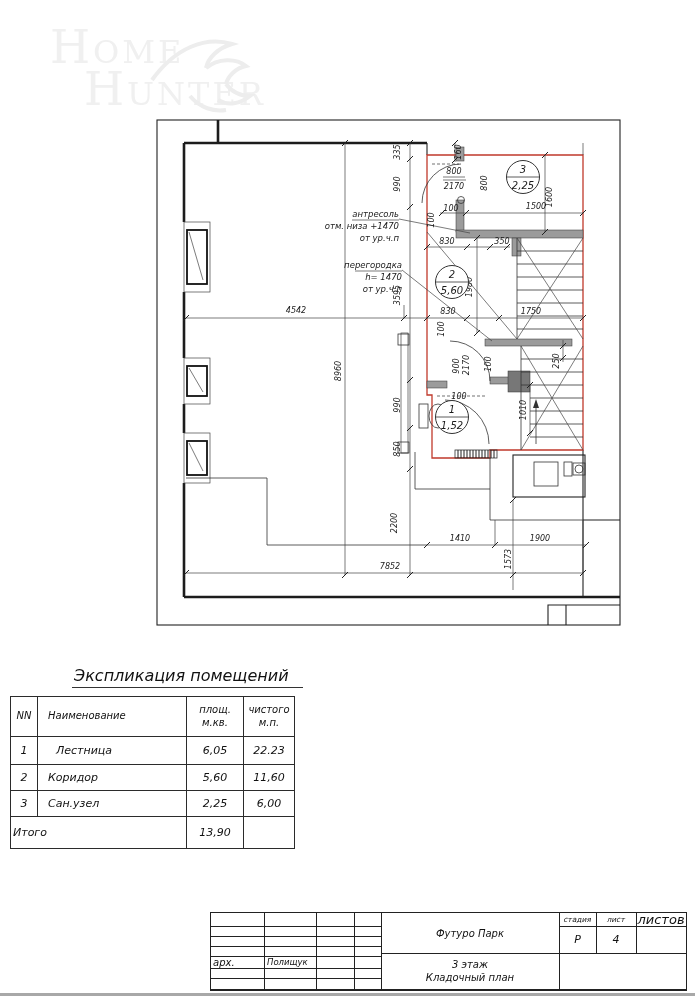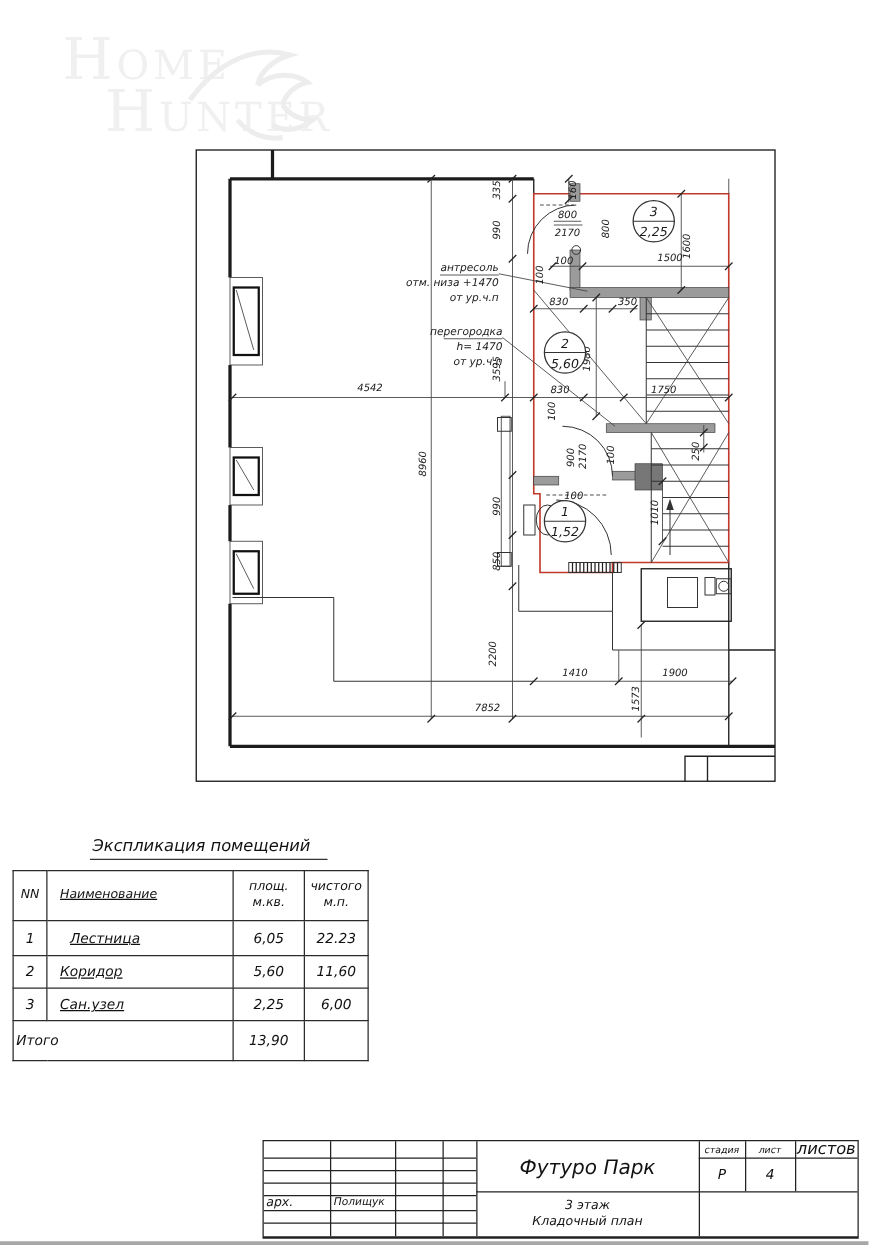--- a/index.html
+++ b/index.html
@@ -19,27 +19,27 @@
   .red-outline{stroke:var(--red,#c0392b);stroke-width:1.3;fill:none;}
   .pwall{fill:var(--wallfill,#9b9b9b);stroke:#333;stroke-width:0.5;}
   .pier{fill:#777;stroke:#333;stroke-width:0.5;}
   .dash{stroke:#333;stroke-width:0.7;fill:none;stroke-dasharray:3,2;}
   .tick{stroke:#222;stroke-width:1;}
   .dim{font:italic 8px "DejaVu Sans",sans-serif;fill:#1a1a1a;text-anchor:middle;}
   .annot{font:italic 8.5px "DejaVu Sans",sans-serif;fill:#1a1a1a;text-anchor:end;}
   .tagtxt{font:italic 10px "DejaVu Sans",sans-serif;fill:#1a1a1a;text-anchor:middle;}
   
   .expl{position:absolute;left:10px;top:666px;width:258px;font-style:italic;}
-  .expl-title{display:inline-block;margin-left:62px;font-size:13px;padding:0 14px 2px 2px;
+  .expl-title{display:inline-block;margin-left:62px;font-size:16px;padding:0 14px 2px 2px;
               border-bottom:1px solid #333;white-space:nowrap;}
   table.ex{border-collapse:collapse;margin-top:8px;width:258px;table-layout:fixed;}
   table.ex td{border:1.4px solid #2b2b2b;font-size:11px;font-style:italic;
               padding:0 2px;vertical-align:middle;}
   table.ex .c{text-align:center;}
-  table.ex .nm{padding-left:10px;text-align:left;text-decoration:underline;}
+  table.ex .nm{padding-left:10px;text-align:left;}
   table.ex .hdr{font-size:10px;line-height:1.25;}
   table.ex .tot{text-align:left;padding-right:16px;}
   
   .note{position:absolute;left:216px;top:872px;font-size:10px;font-style:italic;
         letter-spacing:0.4px;white-space:nowrap;}
   
   .tb{position:absolute;left:210px;top:912px;width:475px;height:76px;
       border:1.4px solid #222;border-bottom-width:2.5px;font-style:italic;}
   .tb .v{position:absolute;top:0;bottom:0;border-left:1px solid #222;}
   .tb .h{position:absolute;border-top:1px solid #222;}
@@ -306,21 +306,21 @@
     <div class="h" style="left:0;width:170px;top:23px"></div>
     <div class="h" style="left:0;width:170px;top:33px"></div>
     <div class="h" style="left:0;width:170px;top:43px"></div>
     <div class="h" style="left:0;width:170px;top:55px"></div>
     <div class="h" style="left:0;width:170px;top:65px"></div>
     <div class="h" style="left:170px;right:0;top:40px"></div>
     <div class="h" style="left:348px;right:0;top:13px"></div>
 
     <div class="cell" style="left:2px;top:43px;height:12px;font-size:10px">арх.</div>
     <div class="cell" style="left:56px;top:43px;height:12px;font-size:8.5px">Полищук</div>
-    <div class="cell" style="left:170px;top:0;width:178px;height:40px;font-size:16px">Футуро Парк</div>
+    <div class="cell" style="left:170px;top:0;width:178px;height:40px;font-size:10px">Футуро Парк</div>
     <div class="cell" style="left:170px;top:40px;width:178px;height:36px;font-size:10px;flex-direction:column;line-height:1.3">
       <span>3 этаж</span>
       <span>Кладочный план</span>
     </div>
     <div class="cell" style="left:348px;top:0;width:37px;height:13px;font-size:7.5px">стадия</div>
     <div class="cell" style="left:385px;top:0;width:40px;height:13px;font-size:7.5px">лист</div>
     <div class="cell" style="left:425px;top:0;width:50px;height:13px;font-size:13px">листов</div>
     <div class="cell" style="left:348px;top:13px;width:37px;height:27px;font-size:11px">Р</div>
     <div class="cell" style="left:385px;top:13px;width:40px;height:27px;font-size:11px">4</div>
   </div>

